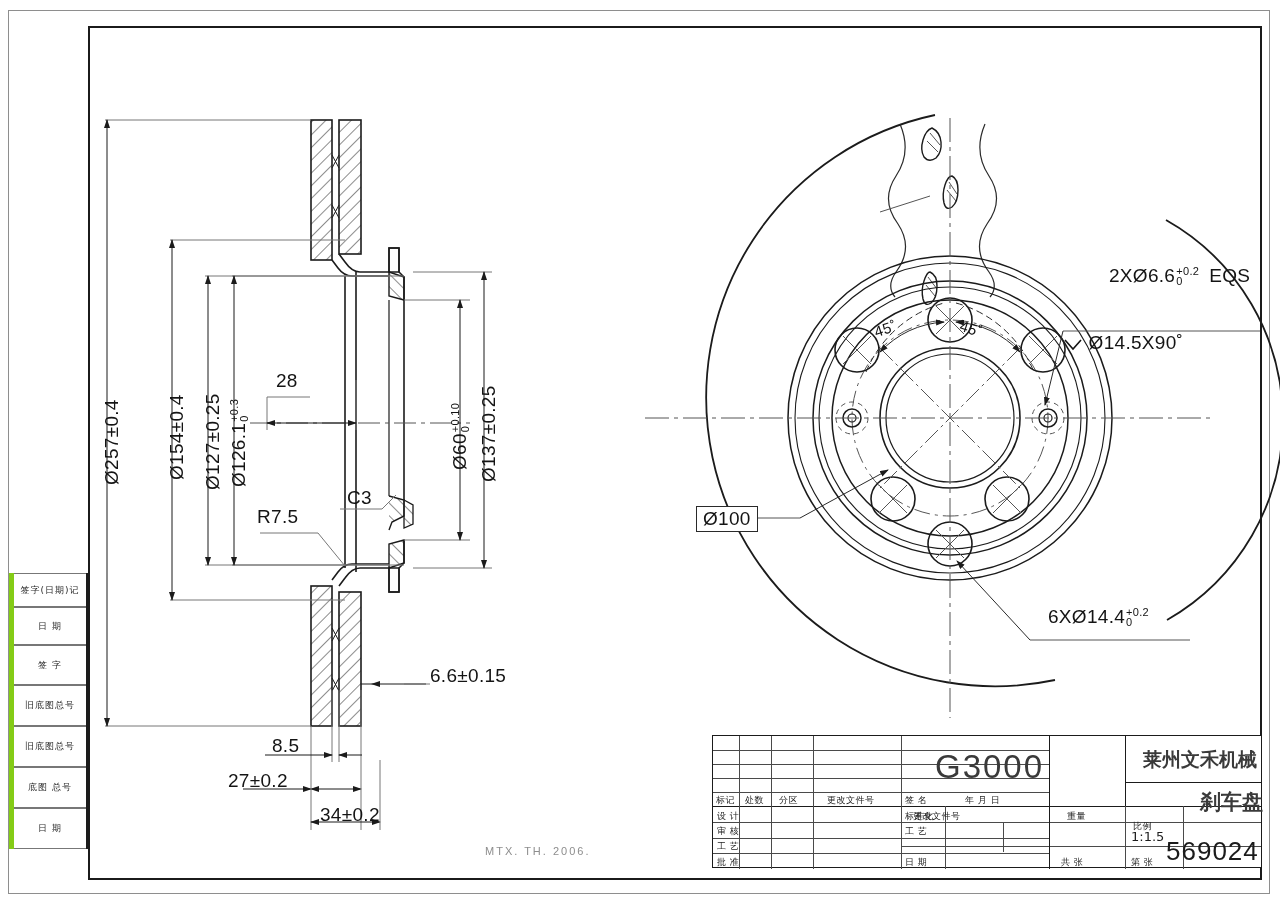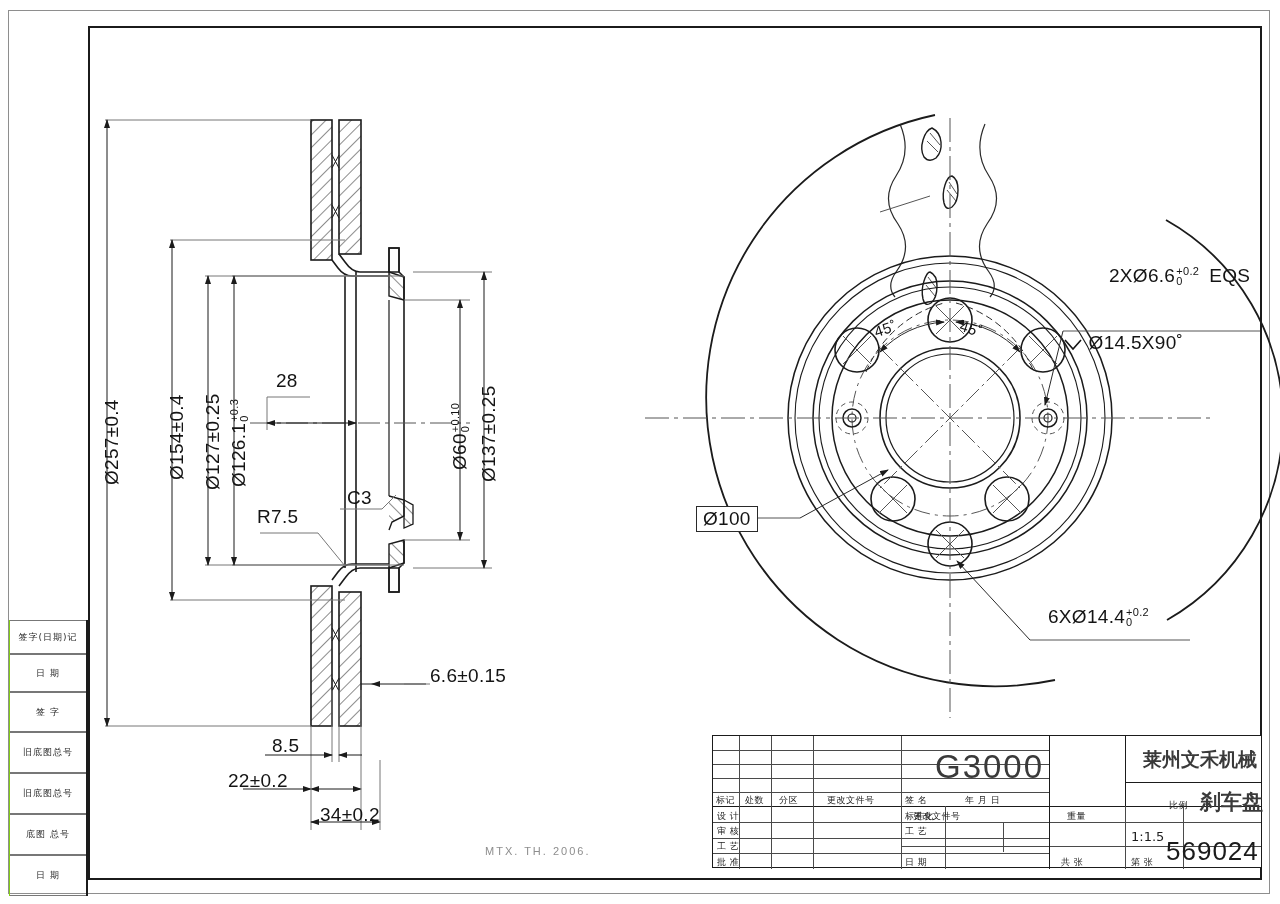--- a/index.html
+++ b/index.html
@@ -16,22 +16,22 @@
     position:absolute;left:8px;top:10px;width:1262px;height:884px;
     border:1px solid #8e8e8e;box-sizing:border-box;
   }
   .inner-border{
     position:absolute;left:88px;top:26px;width:1174px;height:854px;
     border:2px solid #1b1b1b;box-sizing:border-box;
   }
 
   
   .margin-strip{
-    position:absolute;left:9px;top:620px;width:79px;height:276px;
-    border-left:1px solid #84cc16;border-right:2px solid #1b1b1b;box-sizing:border-box;
+    position:absolute;left:9px;top:573px;width:79px;height:276px;
+    border-left:5px solid #84cc16;border-right:2px solid #1b1b1b;box-sizing:border-box;
   }
   .margin-cell{
     position:relative;width:100%;box-sizing:border-box;
     border-top:1px solid #777;border-bottom:1px solid #777;
     display:flex;align-items:center;justify-content:center;
     font-size:9px;letter-spacing:1px;color:#2a2a2a;
     font-family:"DejaVu Sans",sans-serif;
     filter:blur(0.25px);
   }
 
@@ -336,21 +336,21 @@
 
   <div class="lbl vert" style="left:449px;top:470px;"><span>Ø60</span><span class="tolstack"><i>+0.10</i><i>0</i></span></div>
 
   <div class="lbl vert" style="left:478px;top:482px;">Ø137±0.25</div>
 
   <div class="lbl" style="left:276px;top:370px;">28</div>
   <div class="lbl" style="left:257px;top:506px;">R7.5</div>
   <div class="lbl" style="left:347px;top:487px;">C3</div>
   <div class="lbl" style="left:430px;top:665px;">6.6±0.15</div>
   <div class="lbl" style="left:272px;top:735px;">8.5</div>
-  <div class="lbl" style="left:228px;top:770px;">22±0.2</div>
+  <div class="lbl" style="left:228px;top:770px;">27±0.2</div>
   <div class="lbl" style="left:320px;top:804px;">34±0.2</div>
 
   <div class="lbl" style="left:1109px;top:265px;"><span>2XØ6.6</span><span class="tolstack"><i>+0.2</i><i>0</i></span><span style="margin-left:10px">EQS</span></div>
 
   <div class="lbl" style="left:1063px;top:332px;">
     <svg width="20" height="13" style="vertical-align:-2px">
       <path d="M2,2 L10,11 L18,2" fill="none" stroke="#141414" stroke-width="1.6"></path>
     </svg>
     <span>Ø14.5X90˚</span>
   </div>
@@ -420,19 +420,19 @@
     <div class="tb-txt cjk" style="left:4px;top:104px;">工 艺</div>
     <div class="tb-txt cjk" style="left:30px;top:104px;"></div>
 
     <div class="tb-txt cjk" style="left:4px;top:120px;">批 准</div>
     <div class="tb-txt cjk" style="left:30px;top:120px;"></div>
     <div class="tb-txt cjk" style="left:192px;top:120px;">日    期</div>
 
     <div class="tb-txt cjk" style="left:192px;top:74px;opacity:0;"></div>
     <div class="tb-txt cjk" style="left:200px;top:74px;">更改文件号</div>
     <div class="tb-txt cjk" style="left:354px;top:74px;">重量</div>
-    <div class="tb-txt cjk" style="left:420px;top:63px;margin-left:36px;">比例</div>
+    <div class="tb-txt cjk" style="left:420px;top:84px;">比例</div>
     <div class="tb-txt" style="left:418px;top:93px;font-size:13px;letter-spacing:0;color:#1d1d1d;">1:1.5</div>
     <div class="tb-txt cjk" style="left:348px;top:120px;">共   张</div>
     <div class="tb-txt cjk" style="left:418px;top:120px;">第   张</div>
   </div>
 
 </div>
 
 </body></html>

